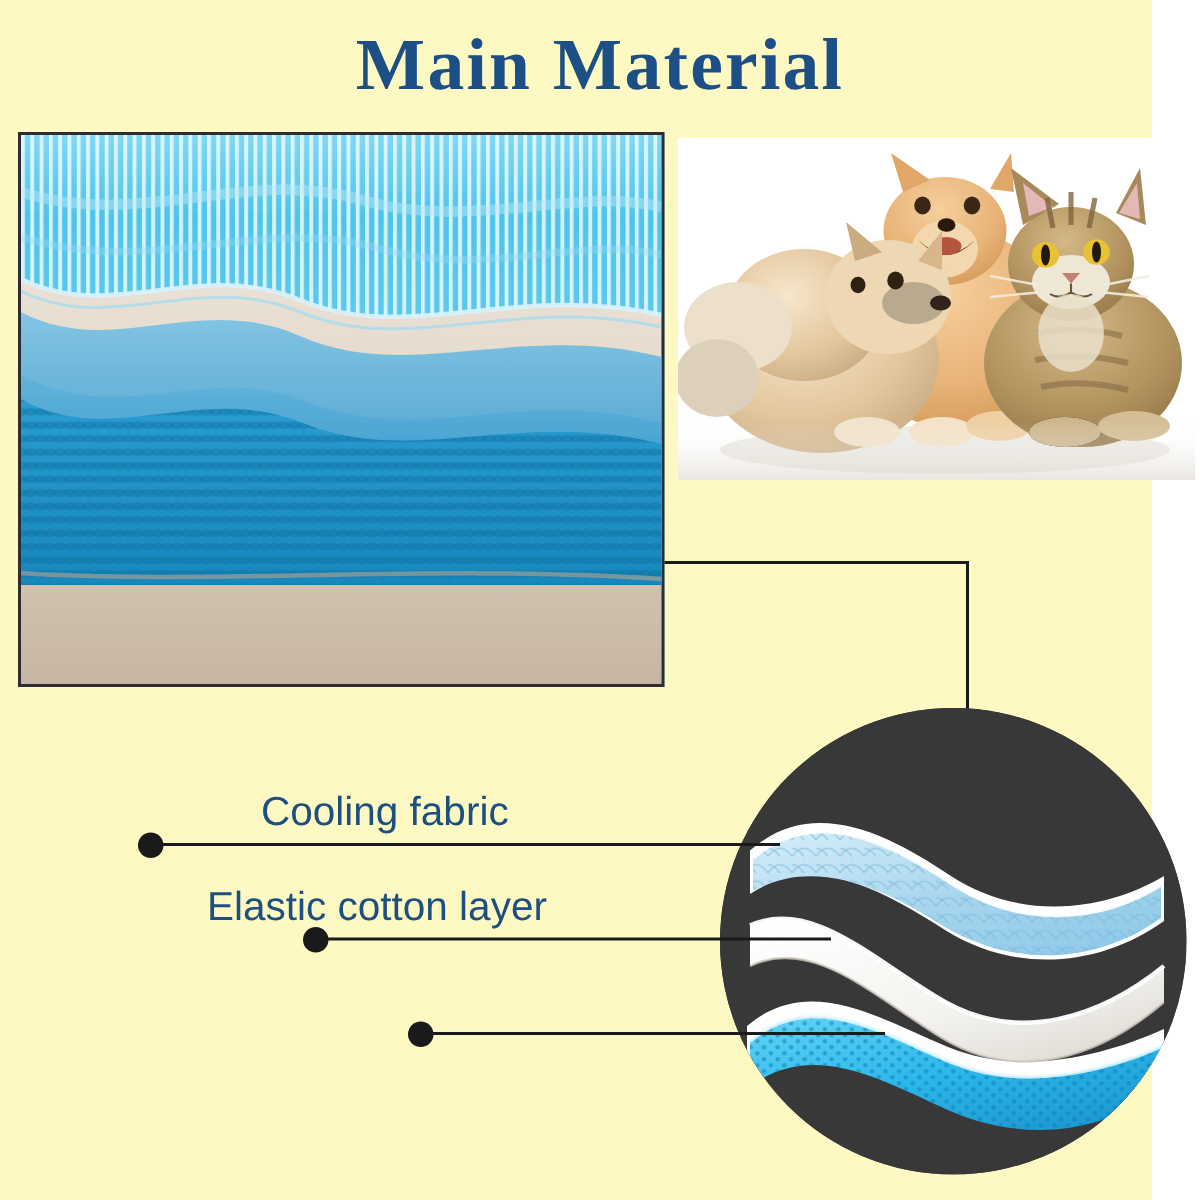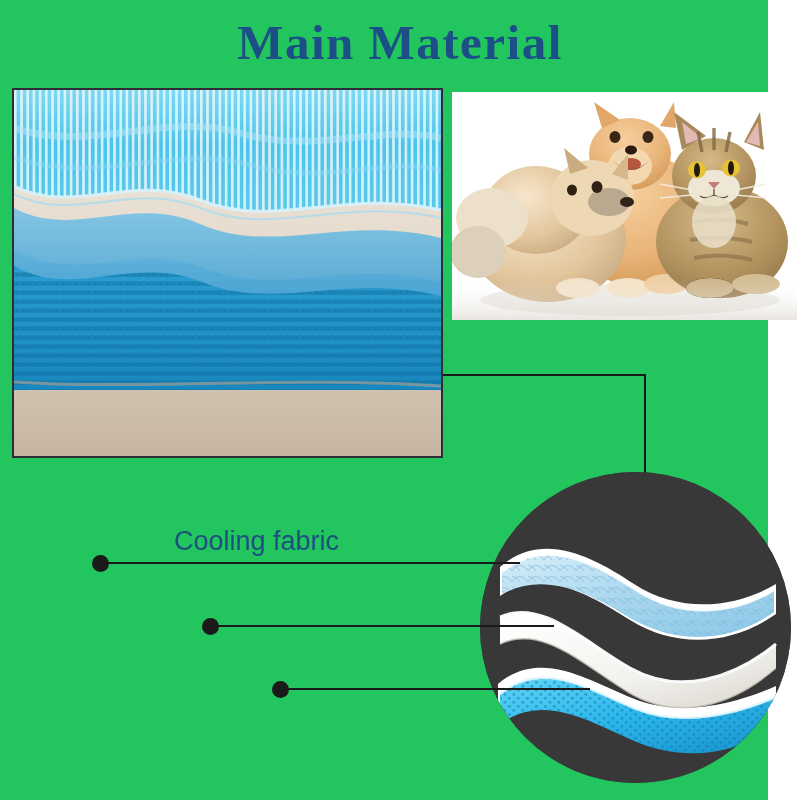--- a/index.html
+++ b/index.html
@@ -3,21 +3,21 @@
 <meta charset="utf-8">
 <style>
   html,body{margin:0;padding:0;}
   body{
     width:800px;height:800px;
     background:#ffffff;
     font-family:"Liberation Sans", sans-serif;
     overflow:hidden;
     position:relative;
   }
-  #stage{position:absolute;left:0;top:0;width:768px;height:800px;background:#22c55e;}
+  #stage{position:absolute;left:0;top:0;width:768px;height:800px;background:#fef9c3;}
 
   
   .title{
     position:absolute;left:0;top:16px;width:800px;
     text-align:center;
     font-family:"Liberation Serif", serif;
     font-weight:700;
     font-size:49px;
     letter-spacing:1.5px;
     color:#1b4f85;
@@ -273,19 +273,20 @@
                  L294,140 C252,170 198,174 150,146 C106,118 62,100 22,122 Z" fill="url(#scale)" opacity="0.85"></path>
         <path d="M22,100 C64,64 114,90 156,118 C202,148 256,142 294,118" fill="none" stroke="#ffffff" stroke-width="2.4" opacity="0.9"></path>
       </g>
     </svg>
   </div>
 
   <div class="label" style="left:174px;top:528px;text-align:right;">Cooling fabric</div>
   <div class="dot" style="left:92px;top:555px;"></div>
   <div class="leader" style="left:104px;top:562px;width:416px;"></div>
 
+  <div class="label" style="left:138px;top:591px;">Elastic cotton layer</div>
   <div class="dot" style="left:202px;top:618px;"></div>
   <div class="leader" style="left:214px;top:625px;width:340px;"></div>
 
   <div class="dot" style="left:272px;top:681px;"></div>
   <div class="leader" style="left:284px;top:688px;width:306px;"></div>
 
 </div>
 
 </body></html>

